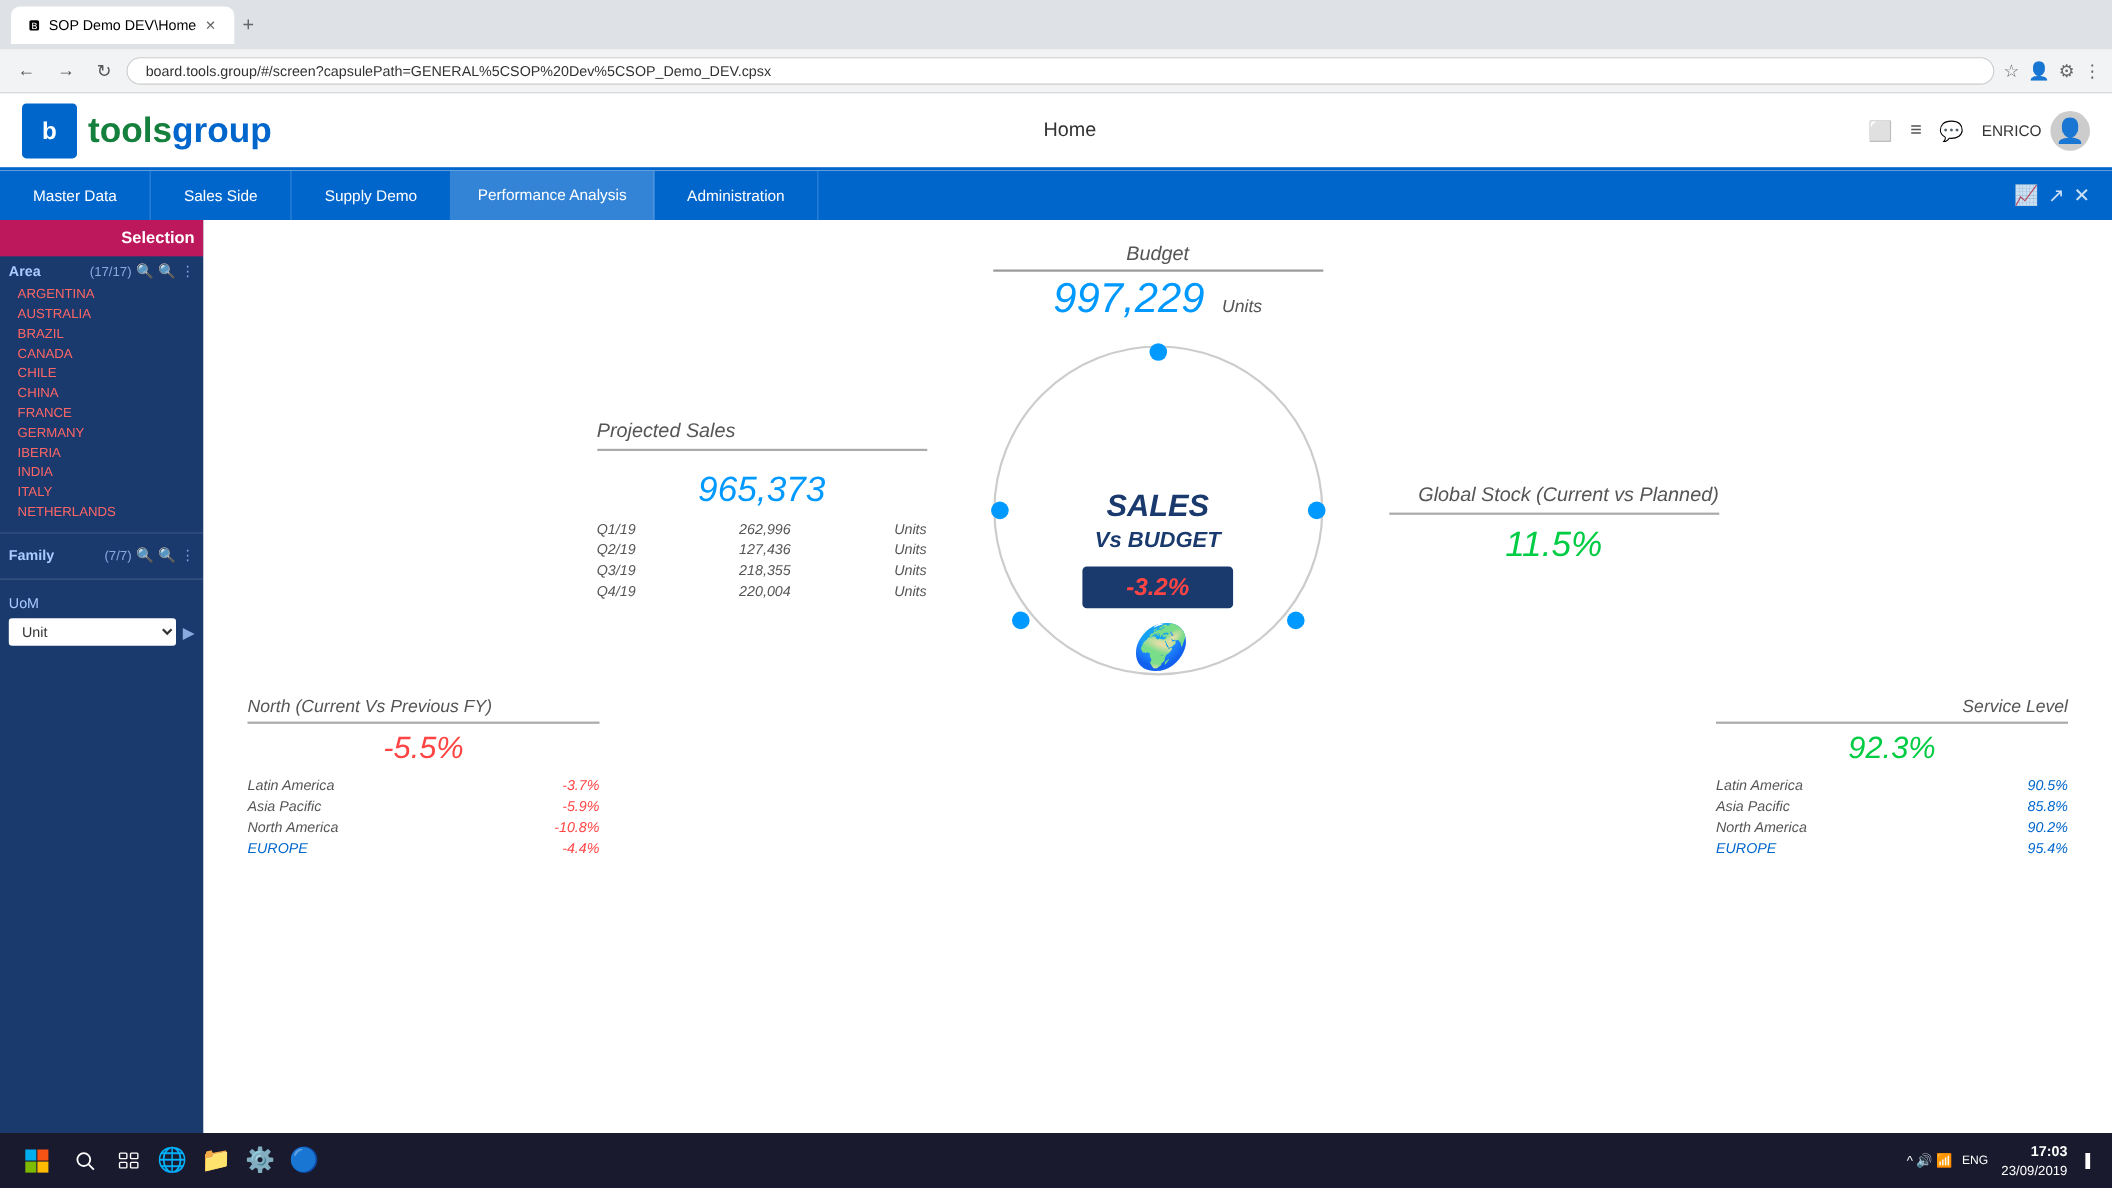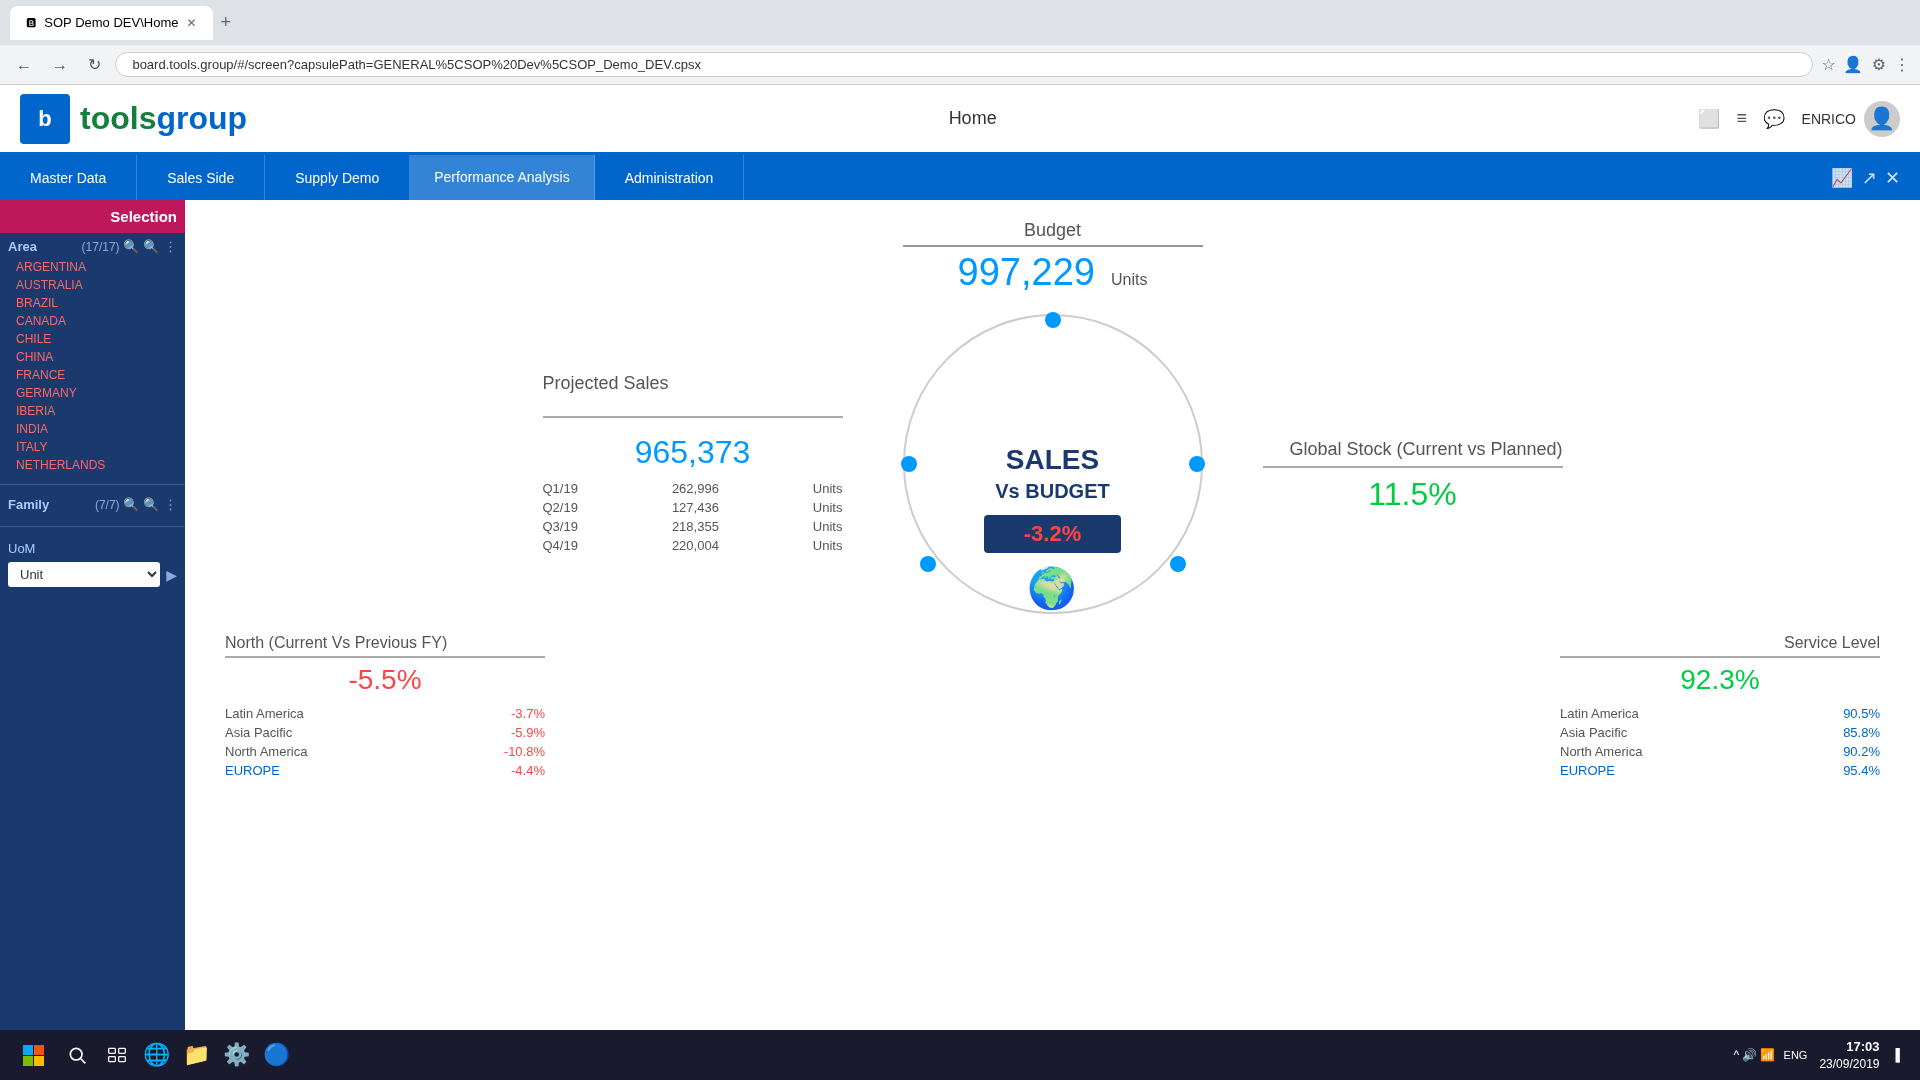--- a/index.html
+++ b/index.html
@@ -49,35 +49,35 @@
     .sidebar-item { padding: 2px 8px; font-size: 12px; color: #ff6666; cursor: pointer; }
     .sidebar-divider { border: none; border-top: 1px solid rgba(255,255,255,0.15); margin: 6px 0; }
     .sidebar-uom { padding: 8px; }
     .sidebar-uom-label { font-size: 13px; color: #aaccff; margin-bottom: 6px; }
     .sidebar-select { width: 100%; background: white; color: #333; border: none; padding: 4px 8px; border-radius: 3px; font-size: 13px; cursor: pointer; }
 
     
     .content-area { flex: 1; background: white; display: flex; flex-direction: column; overflow: hidden; }
 
     
-    .dashboard { display: flex; flex-direction: column; align-items: center; padding: 20px 40px; gap: 20px; flex: 1; }
+    .dashboard { display: flex; flex-direction: column; align-items: center; padding: 20px 40px; gap: 20px; flex: 1; font-style: italic; }
 
     
     .budget-section { display: flex; flex-direction: column; align-items: center; gap: 4px; }
     .budget-label { font-size: 18px; color: #555; border-bottom: 2px solid #999; padding-bottom: 4px; width: 300px; text-align: center; }
     .budget-value-row { display: flex; align-items: baseline; gap: 16px; }
     .budget-value { font-size: 38px; color: #0099ff; font-weight: 300; }
     .budget-unit { font-size: 16px; color: #555; }
 
     
     .middle-section { display: flex; align-items: center; justify-content: center; gap: 60px; width: 100%; }
 
     
     .left-panel { width: 300px; display: flex; flex-direction: column; gap: 8px; }
-    .panel-title { font-size: 18px; color: #555; border-bottom: 2px solid #aaa; padding-bottom: 22px; margin-bottom: 8px; }
+    .panel-title { font-size: 18px; color: #555; border-bottom: 2px solid #aaa; padding-bottom: 6px; margin-bottom: 8px; }
     .panel-main-value { font-size: 32px; color: #0099ff; font-weight: 300; text-align: center; }
     .panel-table { width: 100%; font-size: 13px; }
     .panel-table-row { display: flex; justify-content: space-between; padding: 2px 0; }
     .panel-table-label { color: #555; }
     .panel-table-value { color: #555; }
     .panel-table-unit { color: #555; }
 
     
     .circle-container { position: relative; width: 300px; height: 300px; }
     .circle-outer { width: 300px; height: 300px; border-radius: 50%; border: 2px solid #ccc; display: flex; align-items: flex-end; justify-content: center; position: relative; background: white; }

